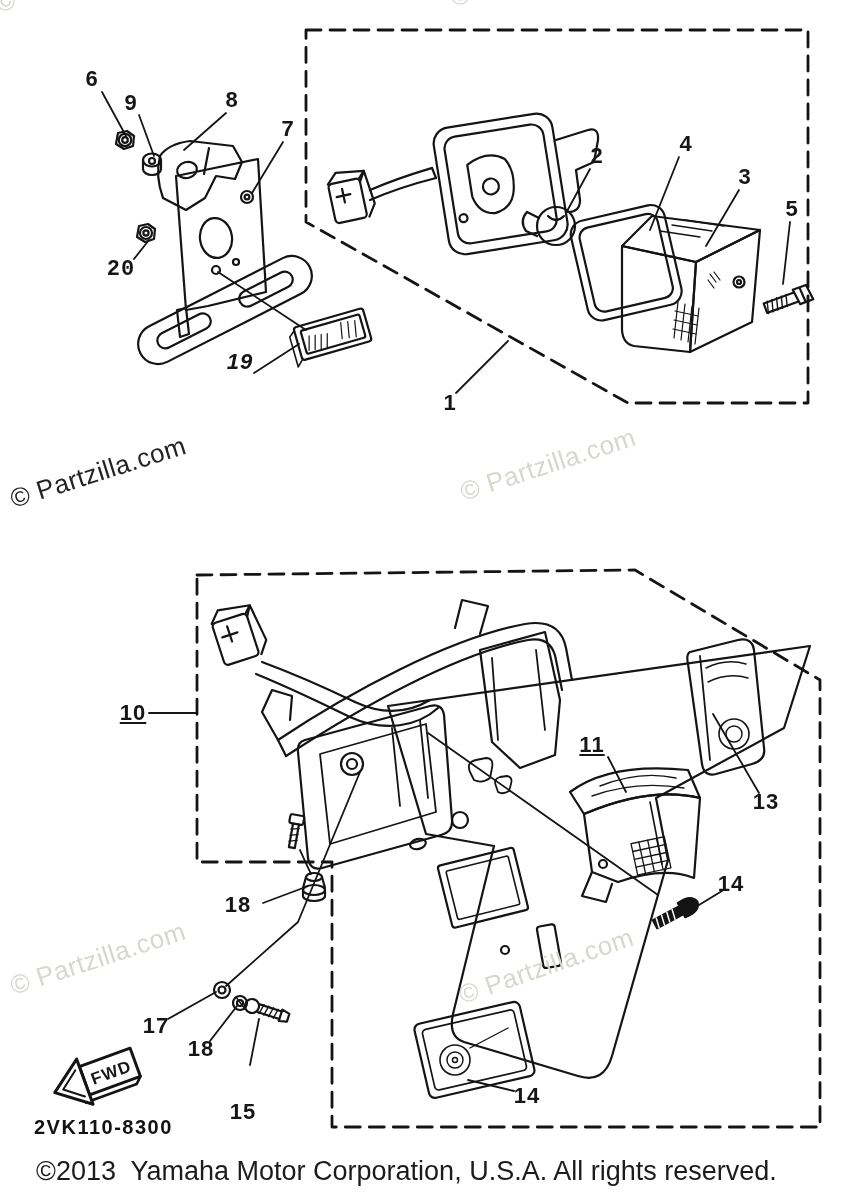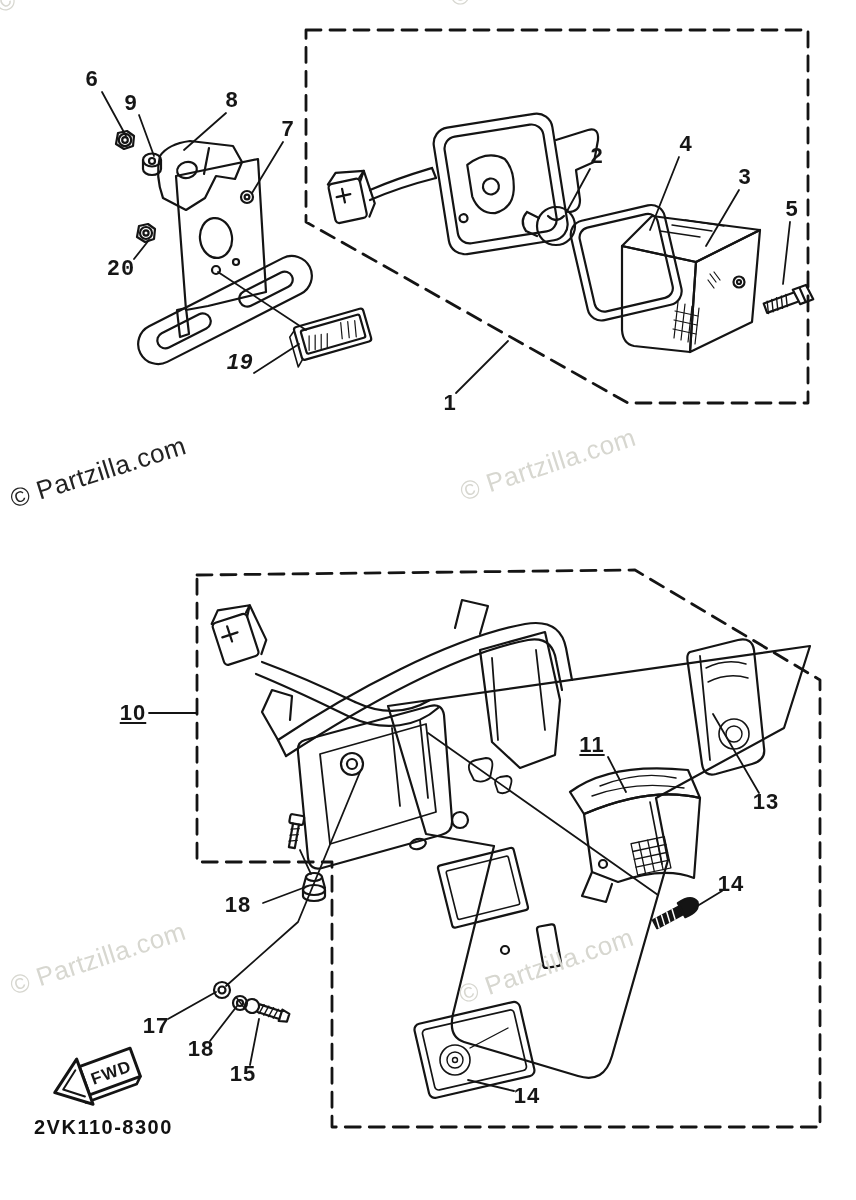--- a/index.html
+++ b/index.html
@@ -316,18 +316,19 @@
       <div class="callout" style="left: 121px; top: 269px; font-family: Liberation Mono, monospace;">20</div>
       <div class="callout" style="left: 240px; top: 362px; font-style: italic;">19</div>
       <div class="callout" style="left: 450px; top: 403px;">1</div>
       <div class="callout" style="left: 133px; top: 713px; text-decoration: underline;">10</div>
       <div class="callout" style="left: 592px; top: 745px; text-decoration: underline;">11</div>
       <div class="callout" style="left: 766px; top: 802px; text-align: center;">13</div>
       <div class="callout" style="left: 731px; top: 884px;">14</div>
       <div class="callout" style="left: 238px; top: 905px;">18</div>
       <div class="callout" style="left: 156px; top: 1026px;">17</div>
       <div class="callout" style="left: 201px; top: 1049px;">18</div>
-      <div class="callout" style="left: 243px; top: 1074px;">15</div>
+      <div class="callout" style="left: 243px; top: 1112px;">15</div>
       <div class="callout" style="left: 527px; top: 1096px;">14</div>
     </div>
 
   <div class="code-label">2VK110-8300</div>
+  <div class="copyright">©2013  Yamaha Motor Corporation, U.S.A. All rights reserved.</div>
 </div>
 
 </body></html>

